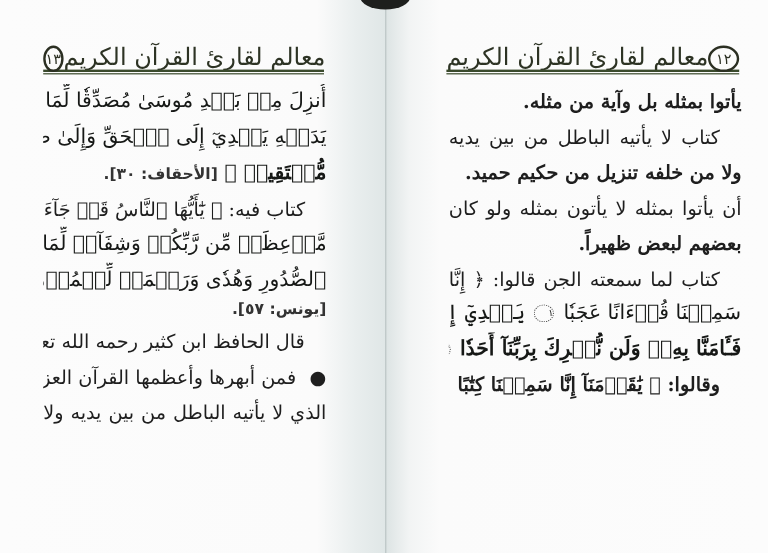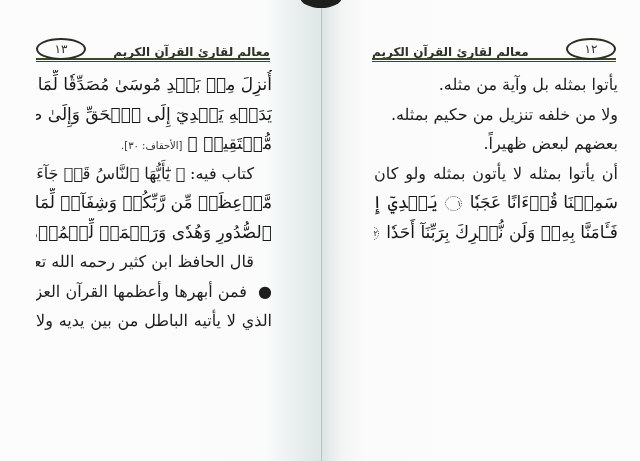--- a/index.html
+++ b/index.html
@@ -44,34 +44,34 @@
     position: absolute; left: 0; right: 0; bottom: -4px; height: 3px;
     border-top: 2px solid #3a4a2c; border-bottom: 1px solid #3a4a2c; height: 1px;
   }
   .page-num {
     display: inline-flex; align-items: center; justify-content: center;
     width: 46px; height: 18px; border: 2px solid #2b2f22; border-radius: 50%;
     font-family: "DejaVu Sans", sans-serif; font-size: 12px; color: #2b2f22;
     margin-bottom: -2px; background: #fbfbfb; position: relative; z-index: 2;
   }
   .running-title {
-    font-family: "DejaVu Sans", sans-serif; font-size: 12px; font-weight: bold;
+    font-family: "DejaVu Sans", sans-serif; font-size: 20px; font-weight: normal;
     color: #2d3324; direction: rtl; white-space: nowrap; margin-bottom: -1px;
   }
   .body-text {
     position: absolute; top: 70px; direction: rtl; text-align: justify;
     font-size: 16px; line-height: 29.5px;
   }
   .left .body-text { left: 36px; width: 236px; }
   .right .body-text { left: 52px; width: 244px; }
   .line { white-space: nowrap; overflow: hidden; text-align-last: justify; text-align: justify; }
-  .line.last { text-align-last: right; }
+  .line.last { text-align-last: right; font-weight: bold; }
   .line.indent { padding-right: 18px; }
   .quran { font-family: "DejaVu Serif", serif; font-size: 17px; color: #161816; }
-  .cite { font-family: "DejaVu Sans", sans-serif; font-size: 10px; color: #333; line-height: 22px; }
+  .cite { font-family: "DejaVu Sans", sans-serif; font-size: 13px; color: #333; line-height: 22px; }
   .ayah-mark {
     display: inline-block; width: 15px; height: 13px; border: 1px dotted #555;
     border-radius: 50%; font-size: 8px; line-height: 13px; text-align: center;
     vertical-align: middle; font-family: "DejaVu Sans", sans-serif; margin: 0 2px;
   }
   .bullet { font-family: "DejaVu Sans", sans-serif; margin-left: 6px; }
 </style>
 </head>
 <body>
 
@@ -87,49 +87,53 @@
     <div class="body-text">
       <div class="line quran">أُنزِلَ مِنۢ بَعۡدِ مُوسَىٰ مُصَدِّقٗا لِّمَا بَيۡنَ</div>
       <div class="line quran">يَدَيۡهِ يَهۡدِيٓ إِلَى ٱلۡحَقِّ وَإِلَىٰ طَرِيقٖ</div>
       <div class="line last">
         <span class="quran">مُّسۡتَقِيمٖ ﴾</span>
         <span class="cite">[الأحقاف: ٣٠].</span>
       </div>
       <div class="line indent">كتاب فيه: ﴿ يَٰٓأَيُّهَا ٱلنَّاسُ قَدۡ جَآءَتۡكُم</div>
       <div class="line quran">مَّوۡعِظَةٞ مِّن رَّبِّكُمۡ وَشِفَآءٞ لِّمَا فِي</div>
       <div class="line quran">ٱلصُّدُورِ وَهُدٗى وَرَحۡمَةٞ لِّلۡمُؤۡمِنِينَ ﴾</div>
+      <div class="line last cite">[يونس: ٥٧].</div>
       <div class="line indent">قال الحافظ ابن كثير رحمه الله تعالى في</div>
       <div class="line">
         <span class="bullet">●</span>
         <span>فمن أبهرها وأعظمها القرآن العزيز،</span>
       </div>
       <div class="line">الذي لا يأتيه الباطل من بين يديه ولا</div>
     </div>
   </div>
 
   <div class="page right">
     <div class="header">
       <span class="running-title">معالم لقارئ القرآن الكريم</span>
       <span class="page-num">١٢</span>
       <div class="header-rule"></div>
     </div>
 
     <div class="body-text">
       <div class="line last">يأتوا بمثله بل وآية من مثله.</div>
-      <div class="line last">ولا من خلفه تنزيل من حكيم بمثله.</div>
+      <div class="line indent">كتاب لا يأتيه الباطل من بين يديه</div>
+      <div class="line last">ولا من خلفه تنزيل من حكيم حميد.</div>
+      <div class="line">أن يأتوا بمثله لا يأتون بمثله ولو كان</div>
       <div class="line last">بعضهم لبعض ظهيراً.</div>
-      <div class="line">أن يأتوا بمثله لا يأتون بمثله ولو كان</div>
+      <div class="line indent">كتاب لما سمعته الجن قالوا: ﴿ إِنَّا</div>
       <div class="line quran">
         <span>سَمِعۡنَا قُرۡءَانًا عَجَبٗا</span>
         <span class="ayah-mark">١</span>
         <span>يَهۡدِيٓ إِلَى ٱلرُّشۡدِ</span>
       </div>
       <div class="line last quran">
         <span>فَـَٔامَنَّا بِهِۦۖ وَلَن نُّشۡرِكَ بِرَبِّنَآ أَحَدٗا</span>
         <span class="ayah-mark">٢</span>
         
       </div>
+      <div class="line last indent">وقالوا: ﴿ يَٰقَوۡمَنَآ إِنَّا سَمِعۡنَا كِتَٰبًا</div>
     </div>
   </div>
 </div>
 
 <div class="gutter-line"></div>
 <div class="spine-top"></div>
 
 </body></html>

